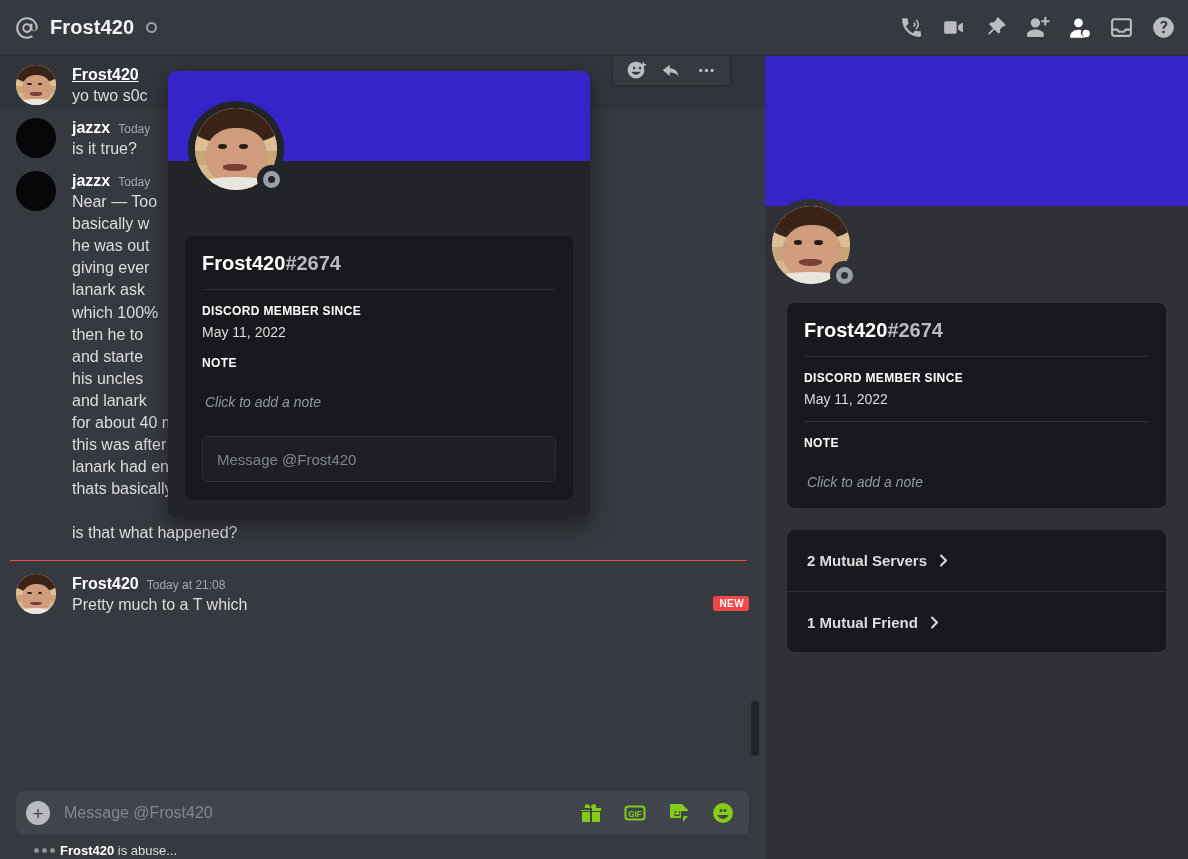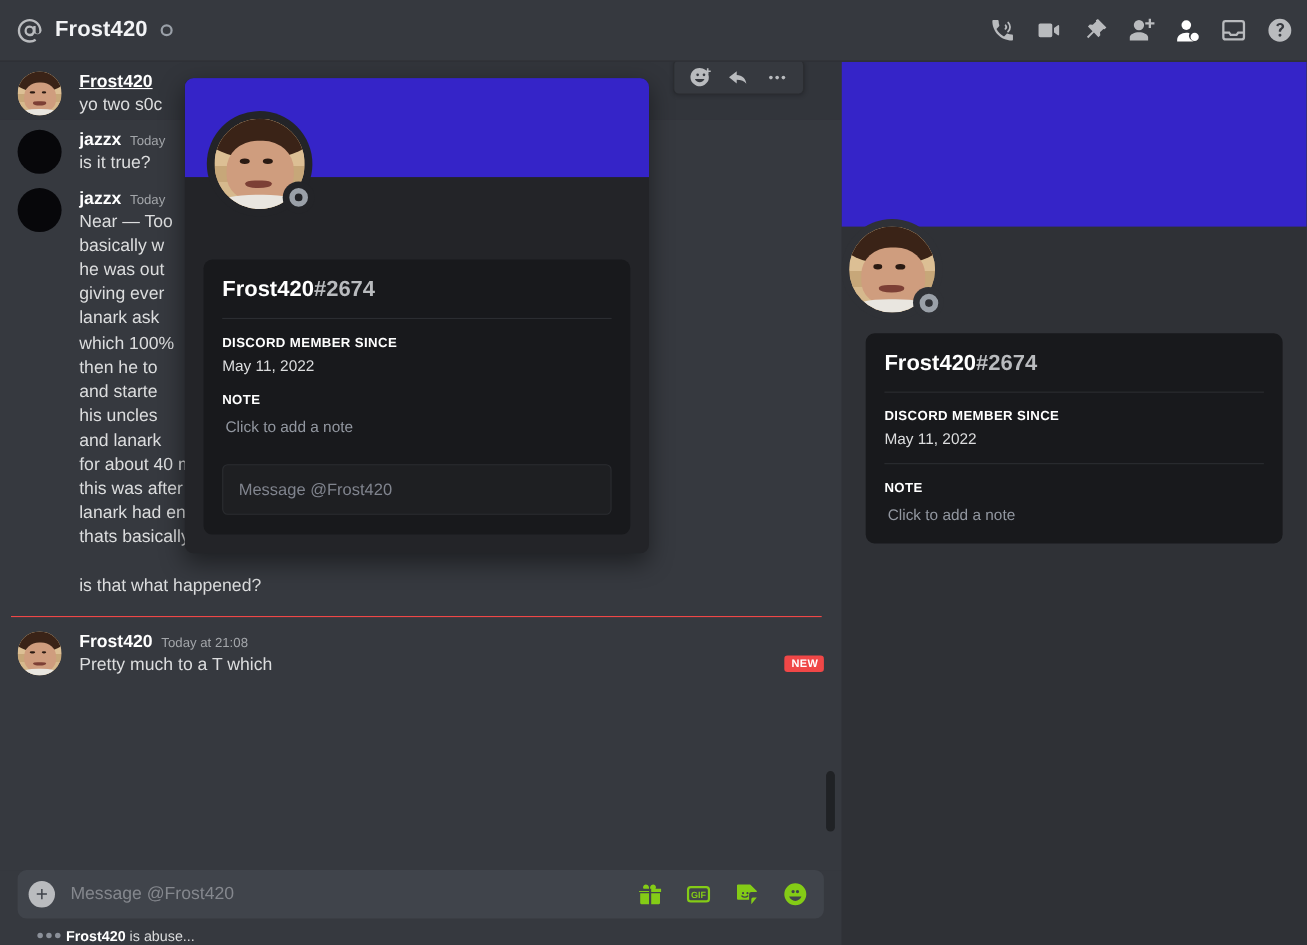--- a/index.html
+++ b/index.html
@@ -123,21 +123,21 @@
   }
   .status-dot .ring { width: 17px; height: 17px; border-radius: 50%; border: 5px solid #9aa0a8; }
   .side-card {
     margin: 97px 22px 0 22px; background: #18191c; border-radius: 8px; padding: 16px 17px 18px 17px;
   }
   .card-name { font-size: 20px; font-weight: bold; color: #fff; }
   .card-name .disc { color: #b9bbbe; font-weight: bold; text-align: right; }
   .card-rule { height: 1px; background: #2b2d31; margin: 14px 0 14px 0; }
   .card-label { color: #fff; font-size: 12px; font-weight: bold; letter-spacing: .35px; }
   .card-val { color: #dcddde; font-size: 14px; margin-top: 6px; }
-  .note-val { color: #9297a0; font-size: 14px; margin-top: 10px; padding-left: 3px; }
+  .note-val { color: #9297a0; font-size: 14px; margin-top: 24px; padding-left: 3px; font-style: italic; }
   .mutual-box { margin: 22px 22px 0 22px; background: #18191c; border-radius: 8px; overflow: hidden; }
   .mutual-row {
     height: 61px; display: flex; align-items: center; padding: 0 20px;
     color: #dcddde; font-size: 15px; font-weight: bold; cursor: pointer;
   }
   .mutual-row + .mutual-row { border-top: 1px solid #2b2d31; }
   .chev { width: 15px; height: 15px; margin-left: 9px; color: #dcddde; }
   .chev svg { width: 100%; height: 100%; display: block; }
 
   
@@ -393,20 +393,38 @@
           <span>Frost420</span><span class="disc">#2674</span>
         </div>
         <div class="card-rule"></div>
         <div class="card-label">DISCORD MEMBER SINCE</div>
         <div class="card-val">May 11, 2022</div>
         <div class="card-rule"></div>
         <div class="card-label">NOTE</div>
         <div class="note-val">Click to add a note</div>
       </div>
 
+      <div class="mutual-box">
+        <div class="mutual-row">
+          <span>2 Mutual Servers</span>
+          <span class="chev">
+            <svg viewBox="0 0 24 24" fill="none" stroke="currentColor" stroke-width="3.2" stroke-linecap="round" stroke-linejoin="round">
+                <path d="M8 4l8 8-8 8"></path>
+              </svg>
+          </span>
+        </div>
+        <div class="mutual-row">
+          <span>1 Mutual Friend</span>
+          <span class="chev">
+            <svg viewBox="0 0 24 24" fill="none" stroke="currentColor" stroke-width="3.2" stroke-linecap="round" stroke-linejoin="round">
+                <path d="M8 4l8 8-8 8"></path>
+              </svg>
+          </span>
+        </div>
+      </div>
     </div>
   </div>
 
   <div class="hover-actions">
     <span class="ha">
       <svg viewBox="0 0 24 24" fill="currentColor">
           <path d="M11.5 2a9.5 9.5 0 1 0 5.2 17.4A9.5 9.5 0 0 0 11.5 2zM8 9.2a1.4 1.4 0 1 1 2.8 0 1.4 1.4 0 0 1-2.8 0zm6.6 0a1.4 1.4 0 1 1 2.8 0 1.4 1.4 0 0 1-2.8 0zm-3.1 7.6c-2.3 0-4.3-1.4-5-3.4h10c-.7 2-2.7 3.4-5 3.4z"></path>
           <path d="M19 2.4v2.2h-2.2v1.7H19v2.2h1.7V6.3H23V4.6h-2.3V2.4H19z"></path>
         </svg>
     </span>

